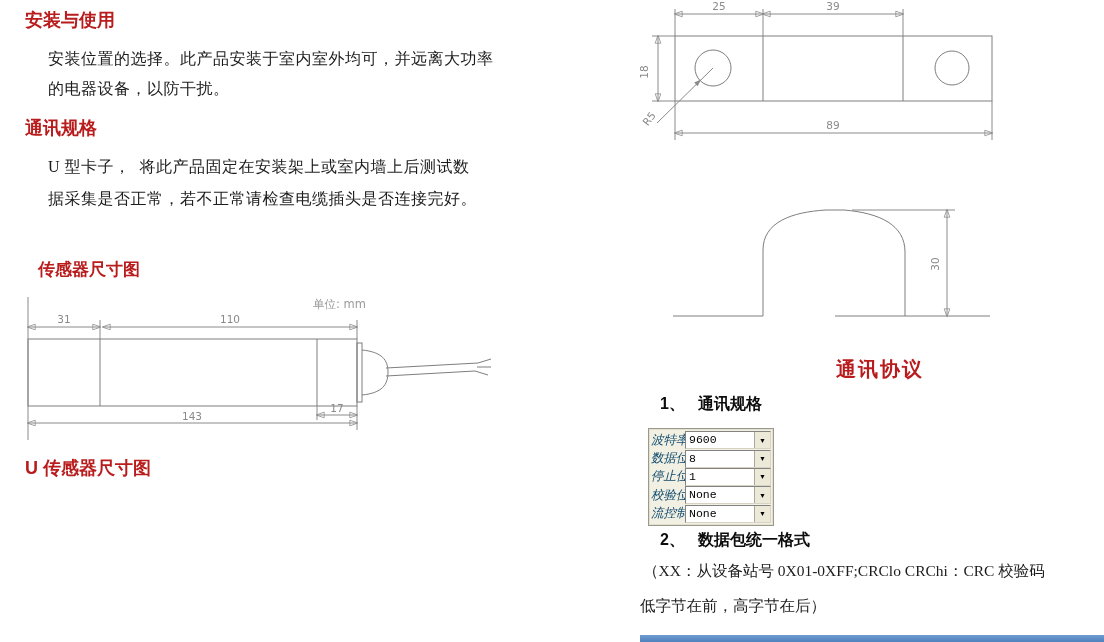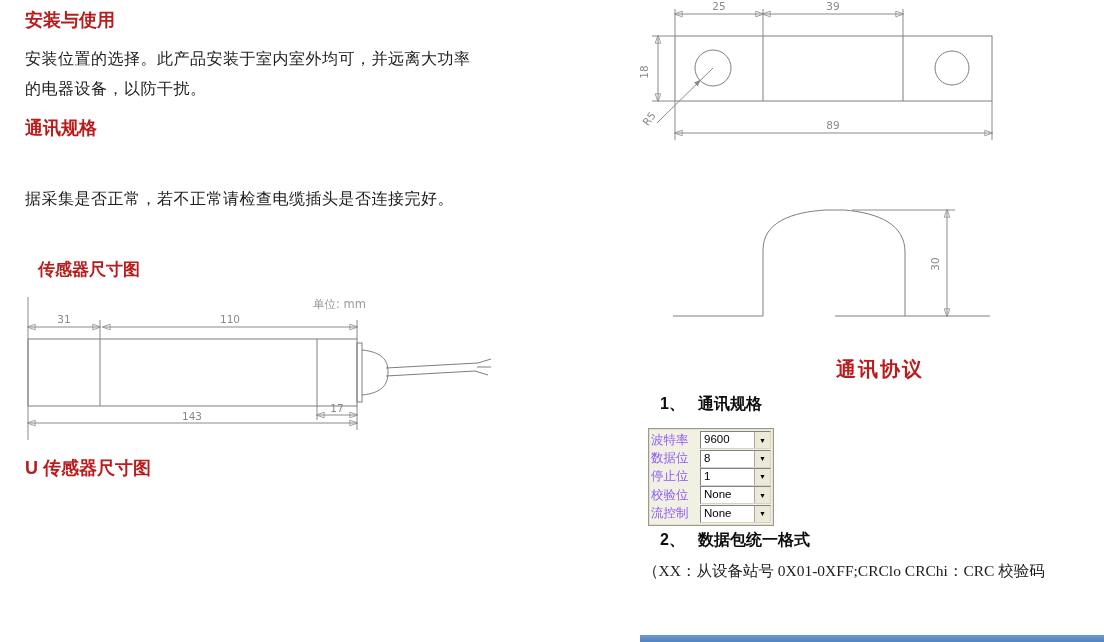--- a/index.html
+++ b/index.html
@@ -3,54 +3,55 @@
 <meta charset="utf-8">
 <style>
   html,body{margin:0;padding:0;background:#fff;}
   #page{position:relative;width:1104px;height:642px;background:#ffffff;overflow:hidden;
         font-family:"Liberation Sans","DejaVu Sans",sans-serif;color:#111;}
   .abs{position:absolute;}
   .h-black{font-family:"Liberation Sans","DejaVu Sans",sans-serif;font-weight:700;color:#b91c1c;}
   .h1{font-size:18px;}
   .h2{font-size:17px;}
   .body-line{font-family:"Liberation Serif","DejaVu Serif",serif;font-size:16px;color:#1c1c1c;
-             white-space:pre;letter-spacing:0.5px;}
+             white-space:pre;letter-spacing:0.5px;margin-left:23px;}
   .proto-title{font-size:20px;letter-spacing:2px;}
   .list-item{display:flex;font-size:16px;font-weight:700;color:#0d0d0d;}
   .list-item .li-no{width:38px;}
   .note-line{font-family:Liberation Serif, serif;font-size:15.5px;color:#1c1c1c;white-space:pre;}
   
   .serial-panel{position:absolute;left:648px;top:428px;width:120px;background:#f2efe3;
                 border:1px solid #9a9a8c;padding:2px 2px;box-shadow:0 0 0 1px #e3e0d0 inset;}
   .srow{display:flex;align-items:center;height:18.4px;}
-  .slabel{width:49px;font-size:12.5px;color:#8b5cf6;font-family:"Liberation Sans",sans-serif;
-          letter-spacing:0px;white-space:nowrap;}
+  .slabel{width:34px;font-size:12.5px;color:#0c4a6e;font-family:"Liberation Sans",sans-serif;
+          letter-spacing:0px;white-space:nowrap;font-style:italic;}
   .sfield{flex:1;height:16px;background:#fff;border:1px solid #828282;
           border-right-color:#d6d3c5;border-bottom-color:#d6d3c5;display:flex;align-items:stretch;}
-  .sval{flex:1;font-size:11.5px;color:#000;padding:1px 0 0 3px;font-family:Liberation Sans, sans-serif;}
+  .sval{flex:1;font-size:11.5px;color:#000;padding:1px 0 0 3px;font-family:Liberation Mono, monospace;}
   .sarrow{width:15px;background:#ece9d8;border-left:1px solid #aca899;color:#000;
           font-size:7px;display:flex;align-items:center;justify-content:center;}
   
   svg text{fill:#8a8a8a;font-size:10.5px;font-family:"DejaVu Sans",sans-serif;}
   svg .unit{font-size:11.5px;fill:#9a9a9a;}
   svg line,svg path,svg rect,svg circle,svg polyline{stroke:#8a8a8a;stroke-width:1;fill:none;}
   svg .shape{stroke:#7e7e7e;}
   .blue-strip{position:absolute;left:640px;top:635px;width:464px;height:7px;
               background:linear-gradient(#6f9bd1,#4f81bd);}
 </style>
 </head>
 <body>
 
 <div id="page">
 
   <div class="abs h-black h1" style="left:25px;top:8px">安装与使用</div>
   <div class="abs body-line" style="left:25px;top:49px">安装位置的选择。此产品安装于室内室外均可，并远离大功率</div>
   <div class="abs body-line" style="left:25px;top:79px">的电器设备，以防干扰。</div>
 
   <div class="abs h-black h1" style="left:25px;top:116px">通讯规格</div>
+  <div class="abs body-line" style="left:25px;top:157px">U 型卡子，  将此产品固定在安装架上或室内墙上后测试数</div>
   <div class="abs body-line" style="left:25px;top:189px">据采集是否正常，若不正常请检查电缆插头是否连接完好。</div>
 
   <div class="abs h-black h2" style="left:38px;top:258px">传感器尺寸图</div>
 
   <svg class="abs" style="left:20px;top:290px" width="480" height="170" viewBox="0 0 480 170">
     <defs>
       <marker id="ah1" viewBox="0 0 10 10" refX="9" refY="5" markerWidth="10" markerHeight="8" orient="auto-start-reverse" markerUnits="userSpaceOnUse">
         <path d="M0,1.5 L10,5 L0,8.5 z" fill="#8a8a8a" stroke="none"></path>
       </marker>
     </defs>
@@ -180,16 +181,17 @@
       </span>
     </div>
   </div>
 
   <div class="abs list-item" style="left:660px;top:530px">
     <span class="li-no">2、</span>
     <span>数据包统一格式</span>
   </div>
 
   <div class="abs note-line" style="left:643px;top:561px">（XX：从设备站号 0X01-0XFF;CRClo CRChi：CRC 校验码</div>
+  <div class="abs note-line" style="left:640px;top:596px">低字节在前，高字节在后）</div>
 
   <div class="blue-strip"></div>
 
 </div>
 
 </body></html>

